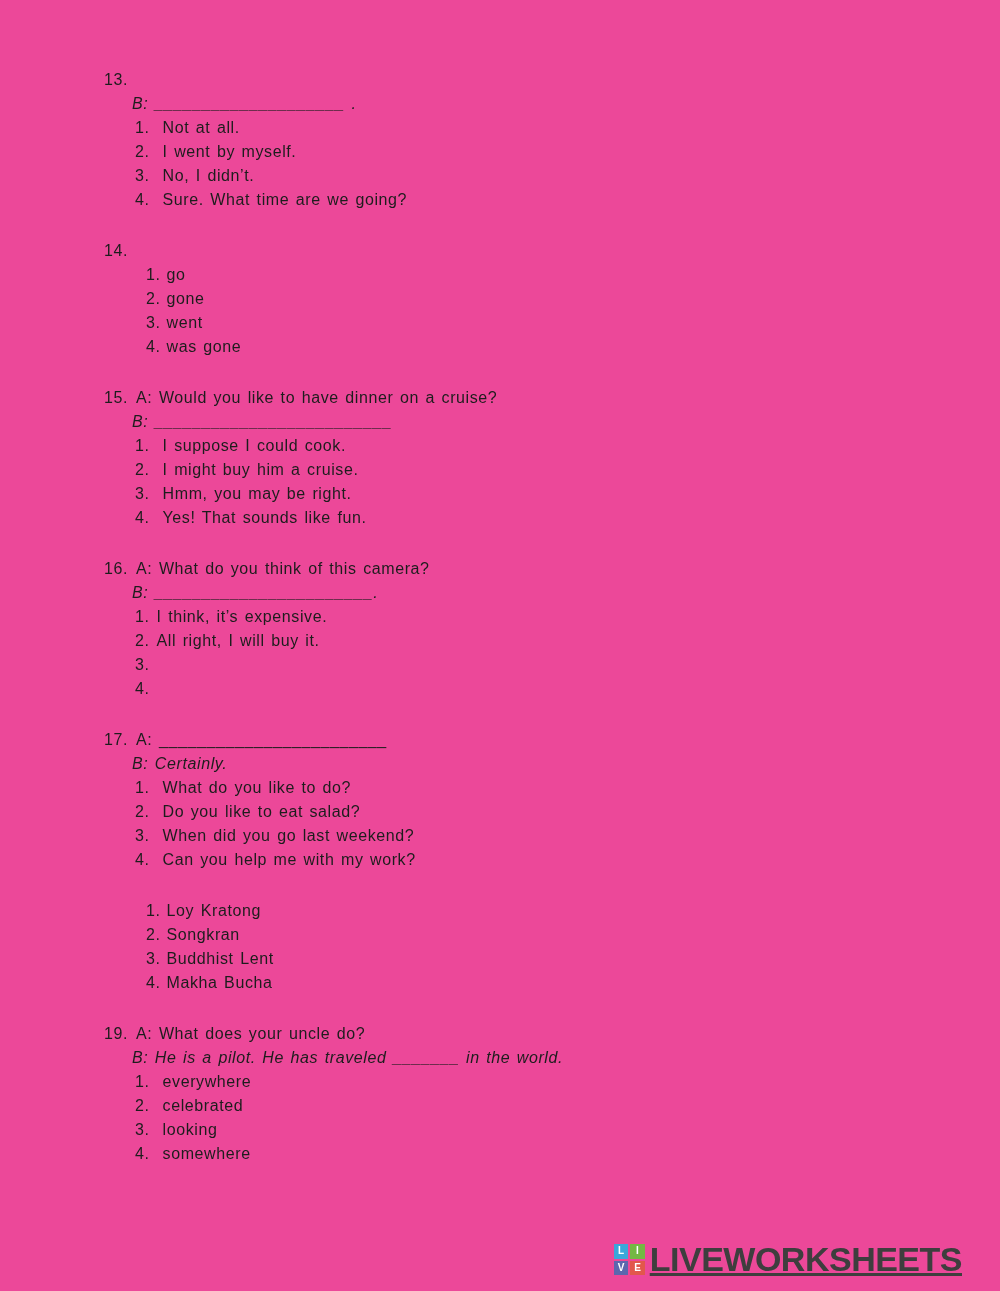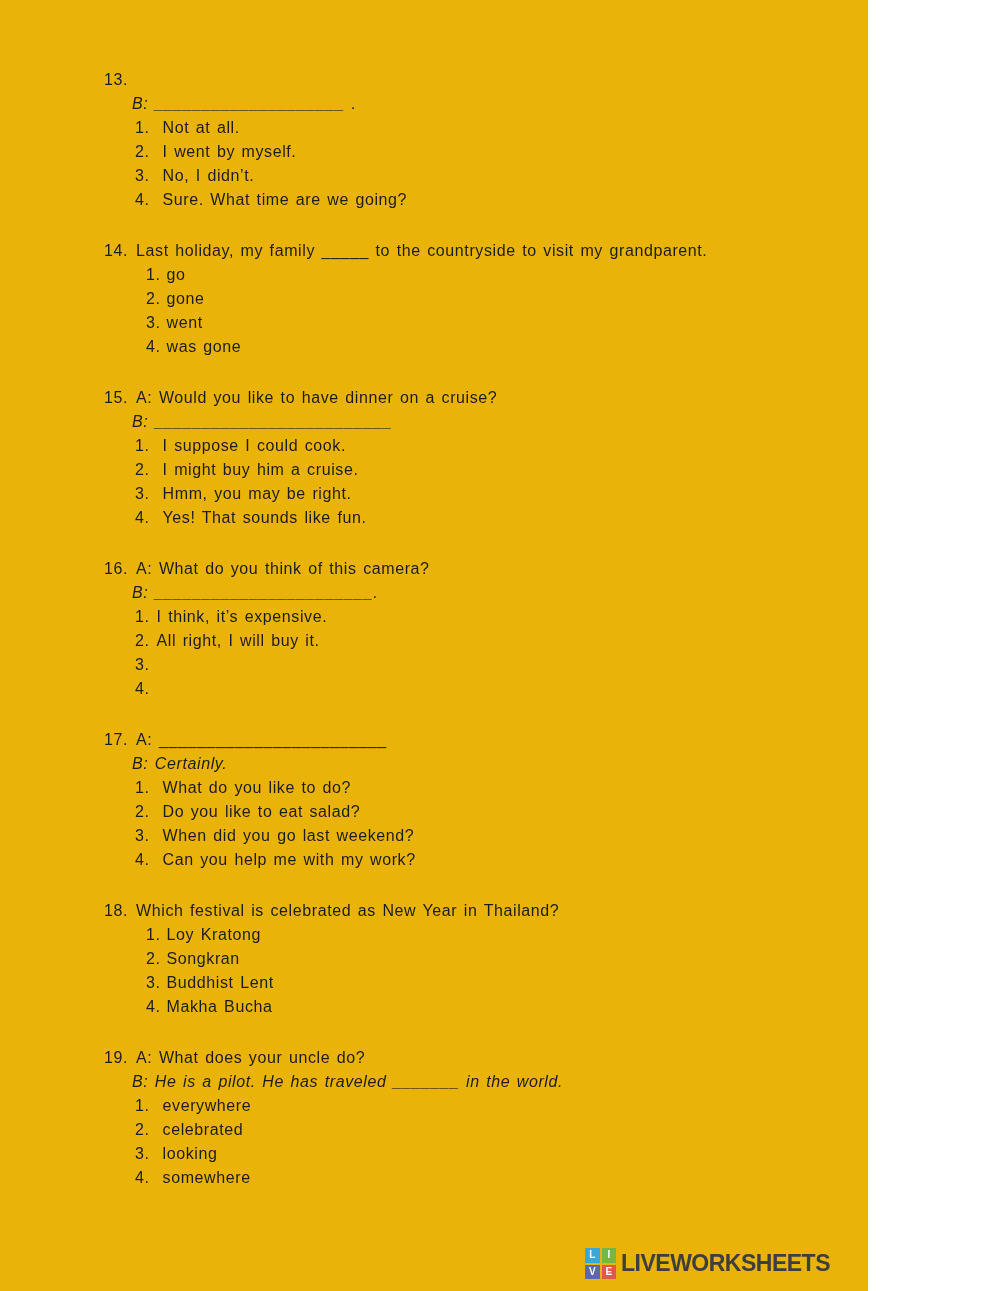--- a/index.html
+++ b/index.html
@@ -1,20 +1,20 @@
 <!DOCTYPE html>
 <html><head>
 <meta charset="utf-8">
 <style>
   html,body { margin:0; padding:0; background:#ffffff; }
   .page {
     position:relative;
-    width:868px;
+    width:1000px;
     height:1291px;
-    background:#eab308;
+    background:#ec4899;
     overflow:hidden;
     font-family:"Liberation Sans", sans-serif;
     color:#1d1d1d;
   }
   .content {
     padding:68px 50px 0 104px;
   }
   .question { margin-bottom:27px; }
   .line {
     font-size:16px;
@@ -55,42 +55,43 @@
   .logo-cell {
     display:flex;
     align-items:center;
     justify-content:center;
     color:#ffffff;
     font-weight:bold;
     font-size:10px;
     line-height:1;
   }
   .brand {
-    font-size:23px;
+    font-size:34px;
     font-weight:700;
     color:#3e3e3e;
     letter-spacing:-0.5px;
+    text-decoration:underline;
   }
 </style>
 </head>
 <body>
 
 <div class="page">
 
   <div class="content">
       <div class="question">
         <div class="line stem"><span class="q-number">13.</span></div>
         <div class="line sub">B: ____________________ .</div>
         <div class="line opt opt-a"><span class="opt-label">1.</span><span class="opt-text">Not at all.</span></div>
         <div class="line opt opt-a"><span class="opt-label">2.</span><span class="opt-text">I went by myself.</span></div>
         <div class="line opt opt-a"><span class="opt-label">3.</span><span class="opt-text">No, I didn’t.</span></div>
         <div class="line opt opt-a"><span class="opt-label">4.</span><span class="opt-text">Sure. What time are we going?</span></div>
       </div>
       <div class="question">
-        <div class="line stem"><span class="q-number">14.</span><span class="q-text">Last holiday, my family _____ to the countryside to visit my grandparent.</span></div>
+        <div class="line stem"><span class="q-number">14.</span></div>
         <div class="line opt opt-b"><span class="opt-label">1.</span><span class="opt-text">go</span></div>
         <div class="line opt opt-b"><span class="opt-label">2.</span><span class="opt-text">gone</span></div>
         <div class="line opt opt-b"><span class="opt-label">3.</span><span class="opt-text">went</span></div>
         <div class="line opt opt-b"><span class="opt-label">4.</span><span class="opt-text">was gone</span></div>
       </div>
       <div class="question">
         <div class="line stem"><span class="q-number">15.</span><span class="q-text">A: Would you like to have dinner on a cruise?</span></div>
         <div class="line sub">B: _________________________</div>
         <div class="line opt opt-a"><span class="opt-label">1.</span><span class="opt-text">I suppose I could cook.</span></div>
         <div class="line opt opt-a"><span class="opt-label">2.</span><span class="opt-text">I might buy him a cruise.</span></div>
@@ -107,21 +108,20 @@
       </div>
       <div class="question">
         <div class="line stem"><span class="q-number">17.</span><span class="q-text">A: ________________________</span></div>
         <div class="line sub">B: Certainly.</div>
         <div class="line opt opt-a"><span class="opt-label">1.</span><span class="opt-text">What do you like to do?</span></div>
         <div class="line opt opt-a"><span class="opt-label">2.</span><span class="opt-text">Do you like to eat salad?</span></div>
         <div class="line opt opt-a"><span class="opt-label">3.</span><span class="opt-text">When did you go last weekend?</span></div>
         <div class="line opt opt-a"><span class="opt-label">4.</span><span class="opt-text">Can you help me with my work?</span></div>
       </div>
       <div class="question">
-        <div class="line stem"><span class="q-number">18.</span><span class="q-text">Which festival is celebrated as New Year in Thailand?</span></div>
         <div class="line opt opt-b"><span class="opt-label">1.</span><span class="opt-text">Loy Kratong</span></div>
         <div class="line opt opt-b"><span class="opt-label">2.</span><span class="opt-text">Songkran</span></div>
         <div class="line opt opt-b"><span class="opt-label">3.</span><span class="opt-text">Buddhist Lent</span></div>
         <div class="line opt opt-b"><span class="opt-label">4.</span><span class="opt-text">Makha Bucha</span></div>
       </div>
       <div class="question">
         <div class="line stem"><span class="q-number">19.</span><span class="q-text">A: What does your uncle do?</span></div>
         <div class="line sub">B: He is a pilot. He has traveled _______ in the world.</div>
         <div class="line opt opt-a"><span class="opt-label">1.</span><span class="opt-text">everywhere</span></div>
         <div class="line opt opt-a"><span class="opt-label">2.</span><span class="opt-text">celebrated</span></div>

